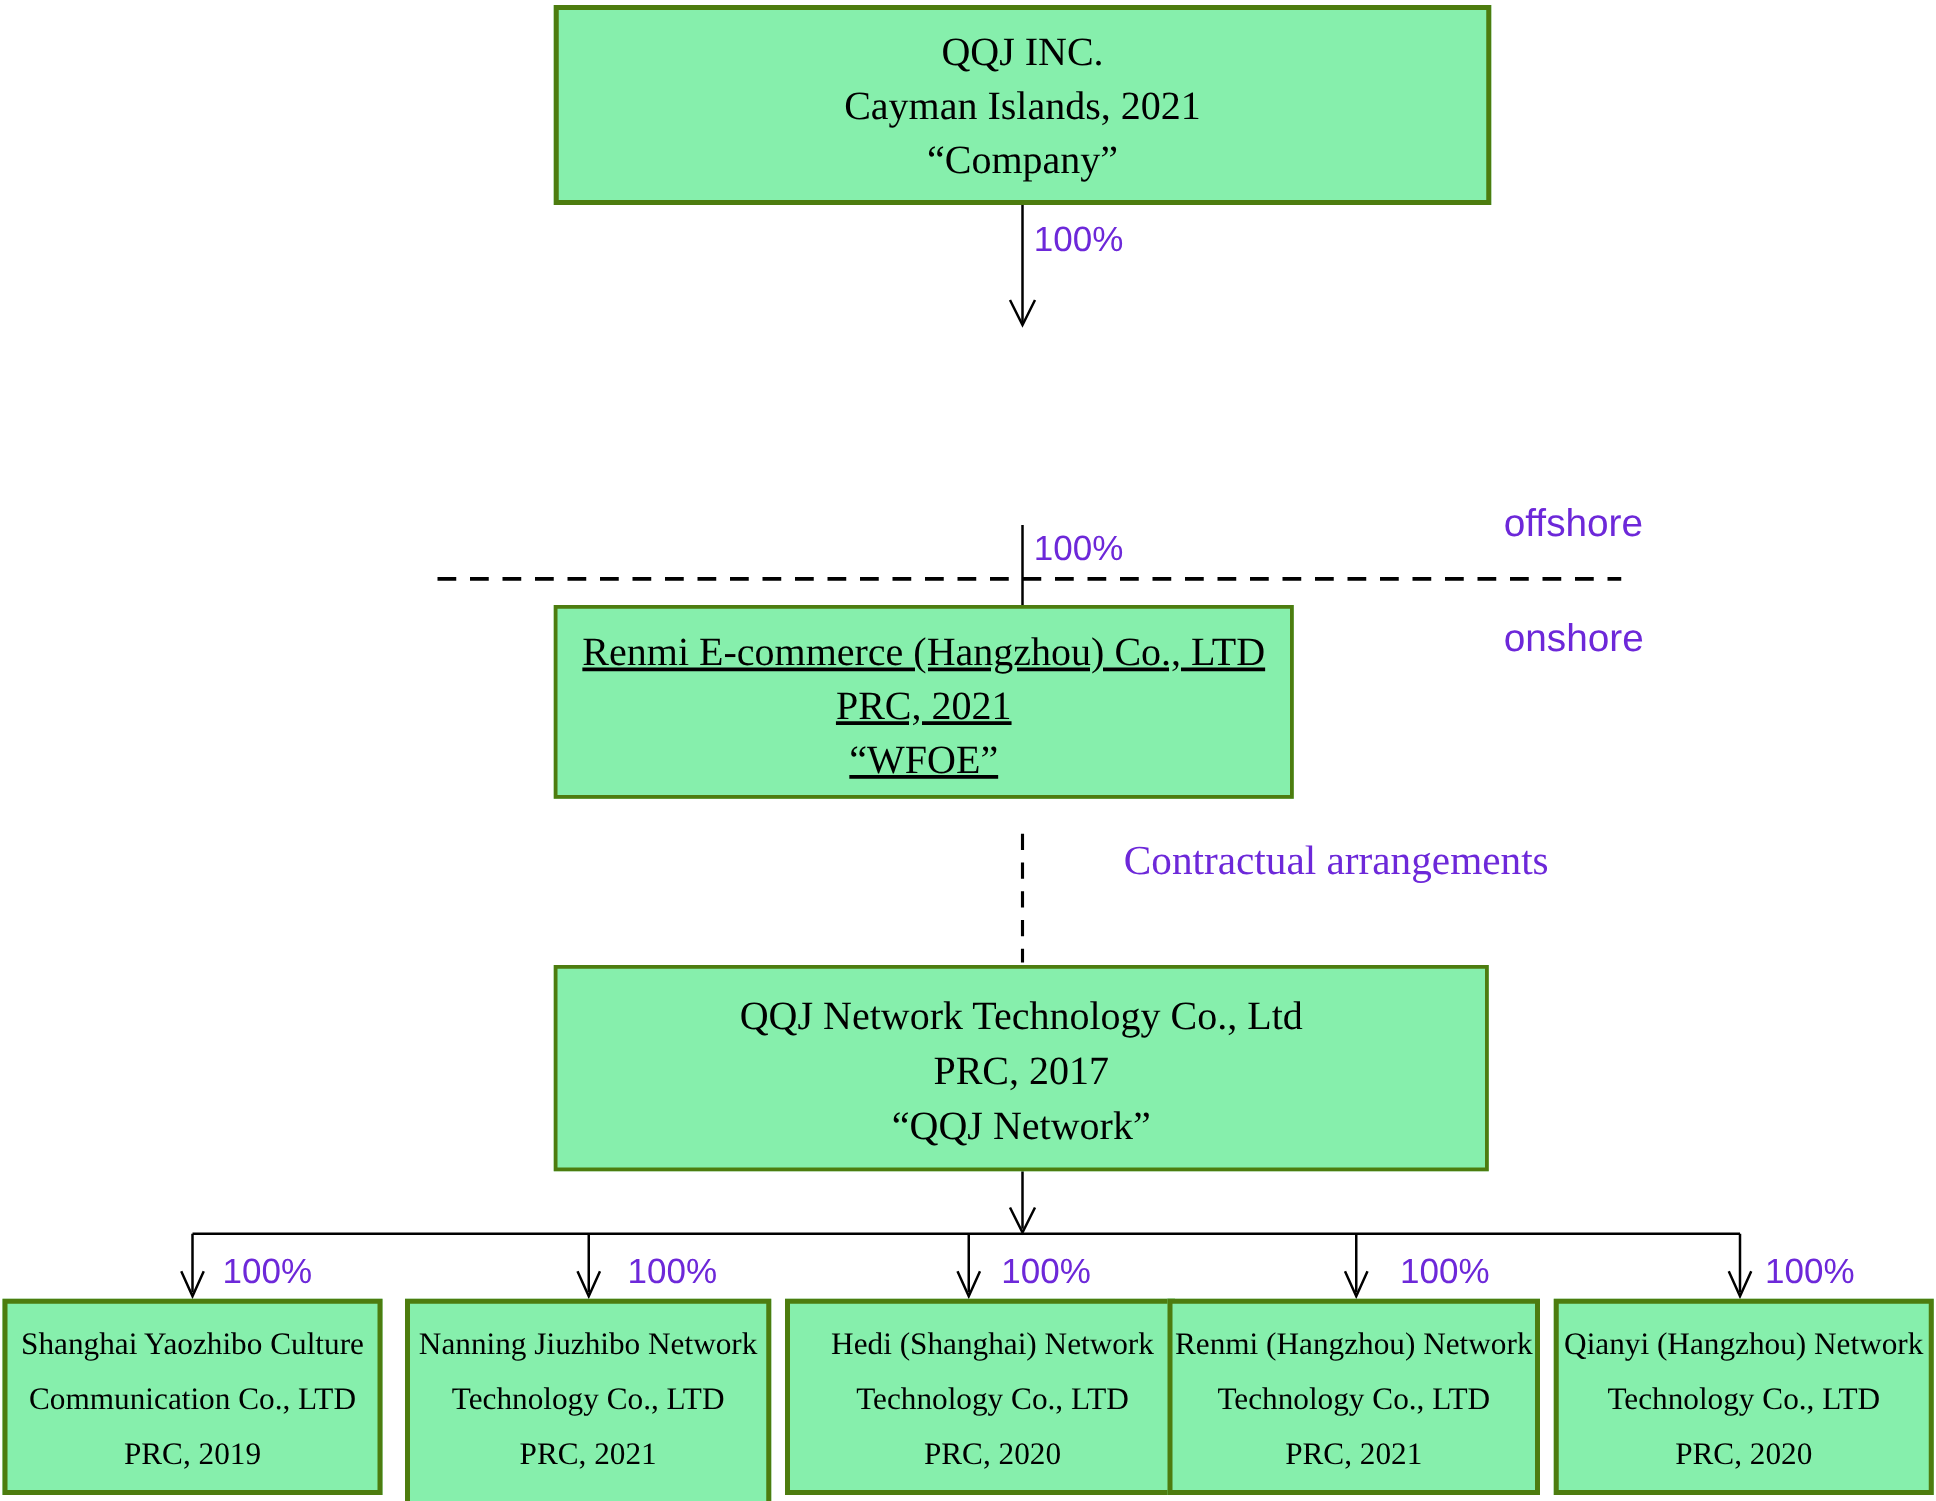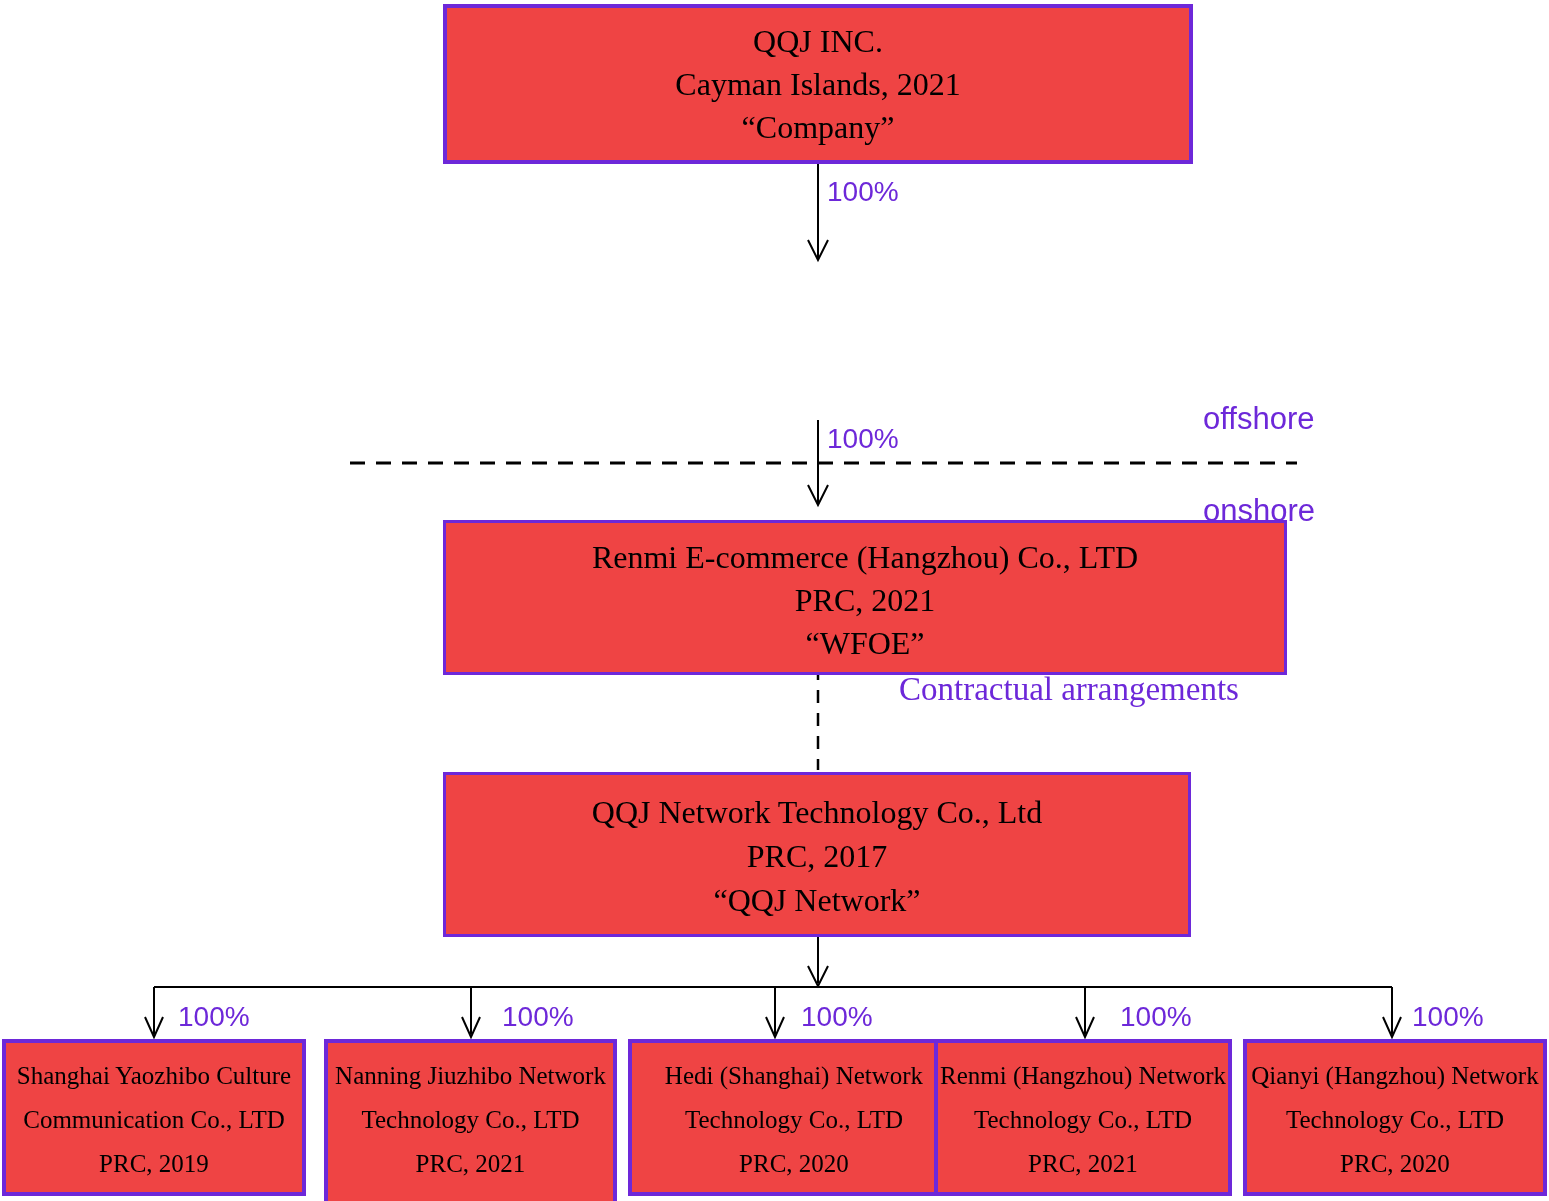--- a/index.html
+++ b/index.html
@@ -9,22 +9,22 @@
     background:#ffffff;
     overflow:hidden;
     font-family:"Liberation Serif", serif;
     color:#000;
   }
   svg.connectors { position:absolute; left:0; top:0; pointer-events:none; }
 
   .box {
     position:absolute;
     box-sizing:border-box;
-    background:#ef4444;
-    border:3px solid #6d28d9;
+    background:#86efac;
+    border:3px solid #4d7c0f;
     text-align:center;
   }
   .box .ln { display:block; white-space:nowrap; }
 
   .box.main { font-size:32px; line-height:43px; padding-top:13px; }
   .box.b1 { border-width:4px; padding-top:12px; }
   .box.b4 { line-height:44px; padding-top:15px; }
 
   .box.sub { border-width:4px; font-size:25px; line-height:44px; padding-top:11px; }
 
@@ -75,21 +75,21 @@
     <path d="M818 667 L818 770" stroke="#000000" stroke-width="2.5" stroke-dasharray="13 10" fill="none"></path>
   </svg>
 
   <div class="box main b1" style="left:443px; top:4px; width:750px; height:160px;">
     <span class="ln">QQJ INC.</span>
     <span class="ln">Cayman Islands, 2021</span>
     <span class="ln">“Company”</span>
   </div>
 
 
-  <div class="box main" style="left:443px; top:520px; width:844px; height:155px;">
+  <div class="box main" style="left:443px; top:484px; width:592px; height:155px;text-decoration:underline;">
     <span class="ln">Renmi E-commerce (Hangzhou) Co., LTD</span>
     <span class="ln">PRC, 2021</span>
     <span class="ln">“WFOE”</span>
   </div>
 
   <div class="box main b4" style="left:443px; top:772px; width:748px; height:165px;">
     <span class="ln">QQJ Network Technology Co., Ltd</span>
     <span class="ln">PRC, 2017</span>
     <span class="ln">“QQJ Network”</span>
   </div>

